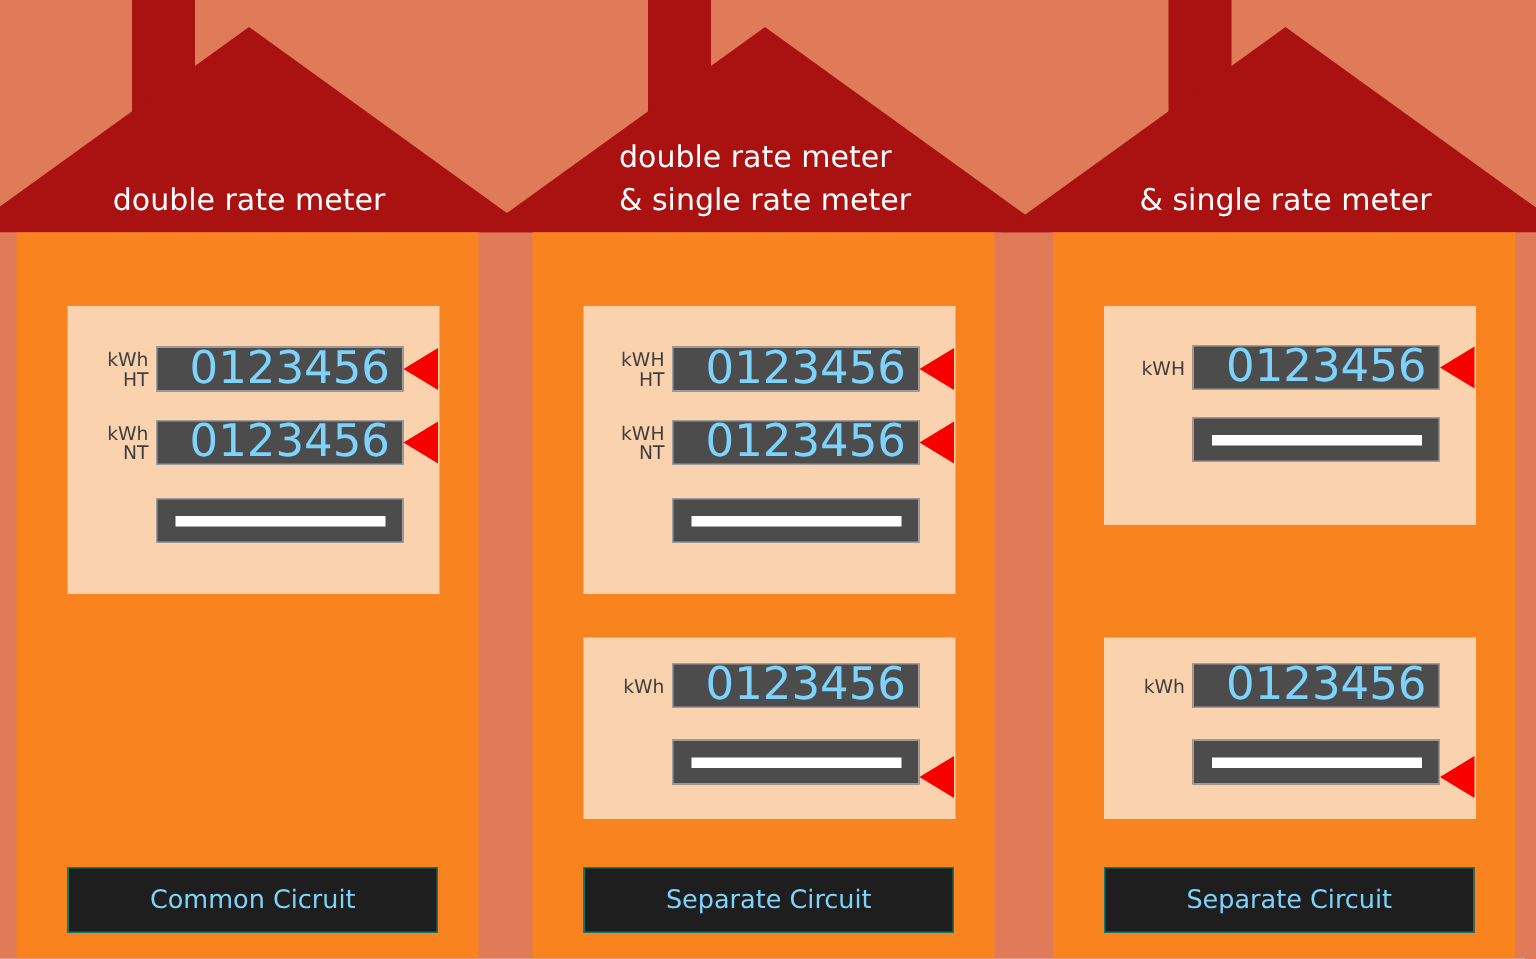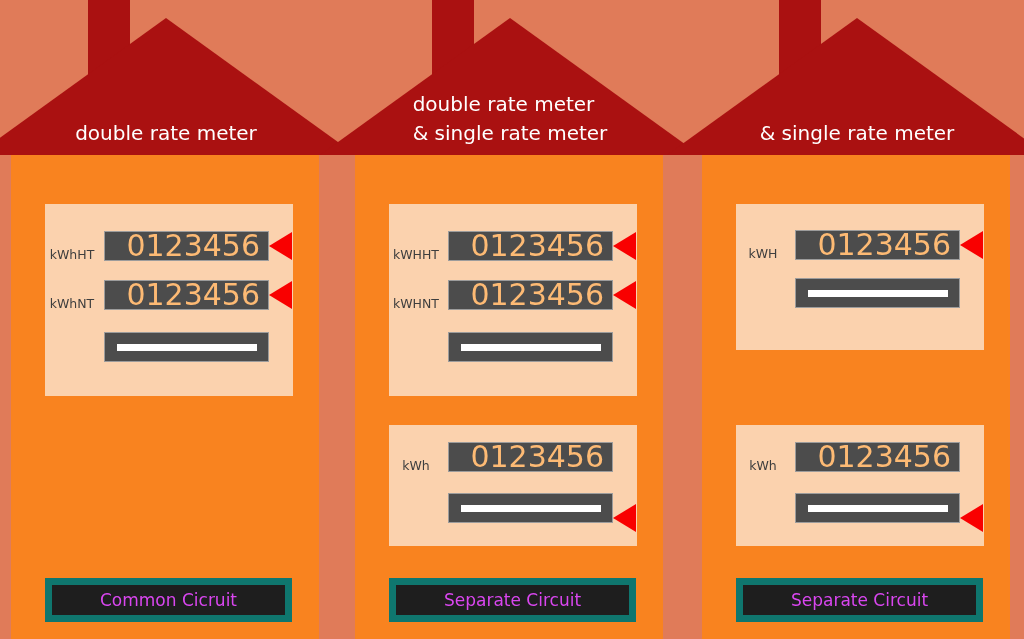--- a/index.html
+++ b/index.html
@@ -38,48 +38,48 @@
   .row-1 { top:27px; }
   .row-2 { top:76px; }
   .slot-tall  { top:128px; }
   .row-single { top:26px; }
   .slot-short { top:74px; }
   .row-bottom { top:17px; }
   .slot-bottom{ top:68px; }
 
   .meter-label {
     position:absolute; left:0; top:0; width:54px; height:30px;
-    display:flex; flex-direction:row; align-items:flex-end; justify-content:center;
+    display:flex; flex-direction:column; align-items:flex-end; justify-content:center;
     font-size:12.5px; line-height:13px; color:#3E3E3E;
   }
   .display {
     position:absolute; left:59px; top:0; width:165px; height:30px;
     background:#4C4C4C; border:1px solid #9c9c9c; box-sizing:border-box;
-    color:#fdba74; font-size:30px; line-height:28px;
+    color:#7dd3fc; font-size:30px; line-height:28px;
     text-align:right; padding-right:8px; overflow:hidden; white-space:nowrap;
   }
   .arrow {
     position:absolute; left:224px; width:0; height:0;
     border-top:14px solid transparent; border-bottom:14px solid transparent;
     border-right:23px solid #F90000;
   }
   .arrow-display { top:1px; }
   .arrow-slot-2  { top:79px; }
 
   .slot {
     position:absolute; left:59px; width:165px; height:30px;
     background:#4C4C4C; border:1px solid #9c9c9c; box-sizing:border-box;
     display:flex; align-items:center; justify-content:center;
   }
   .stripe { width:140px; height:7px; background:#FFFFFF; }
 
   .circuit-box {
     position:absolute; left:34px; top:423px; width:247px; height:44px;
-    background:#1E1E1E; border:7px solid #0f766e; box-sizing:border-box;
-    color:#d946ef; font-size:17px;
+    background:#1E1E1E; border:1px solid #0f766e; box-sizing:border-box;
+    color:#7dd3fc; font-size:17px;
     display:flex; align-items:center; justify-content:center; white-space:nowrap;
   }
 </style>
 </head>
 <body>
 
 <div class="stage">
 
   <div class="house house-1">
     <svg class="roof-svg" width="380" height="155" viewBox="0 0 380 155">

